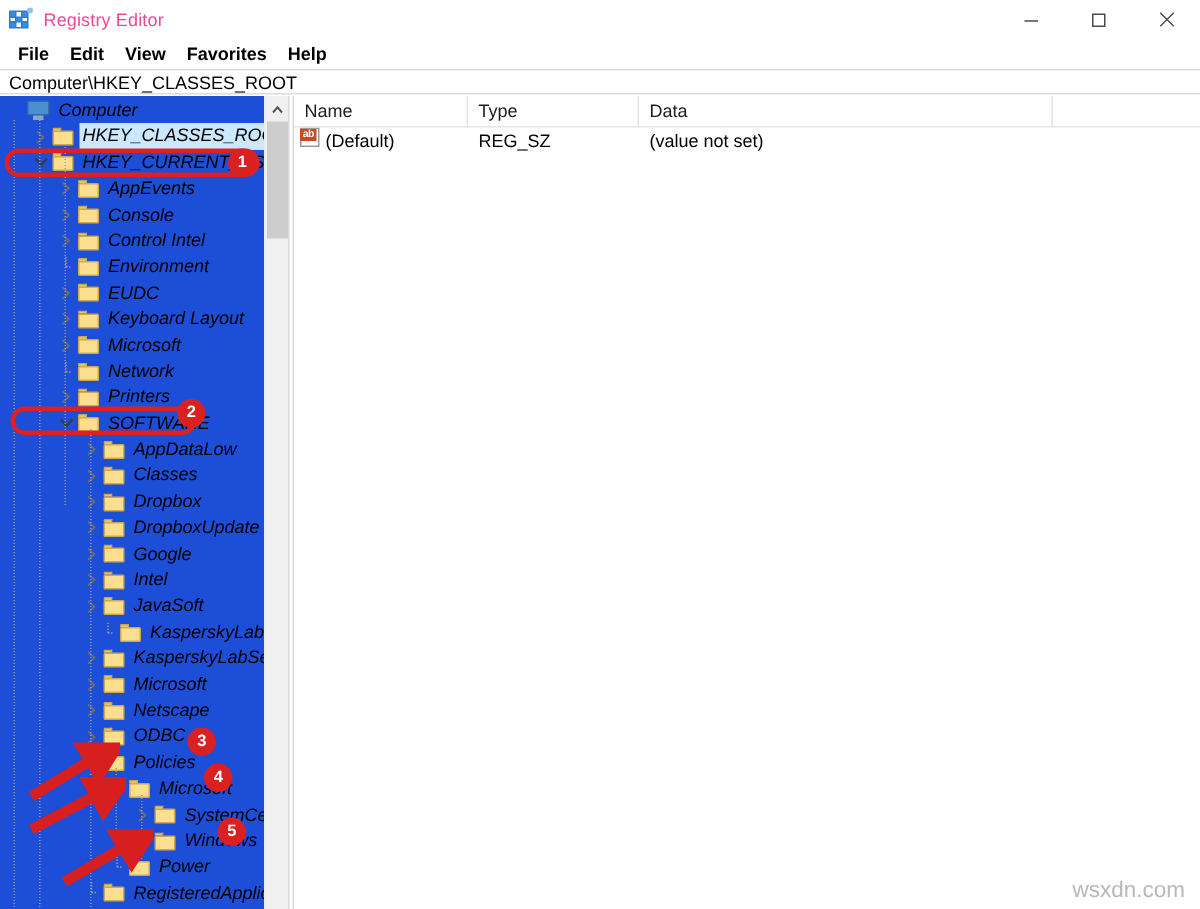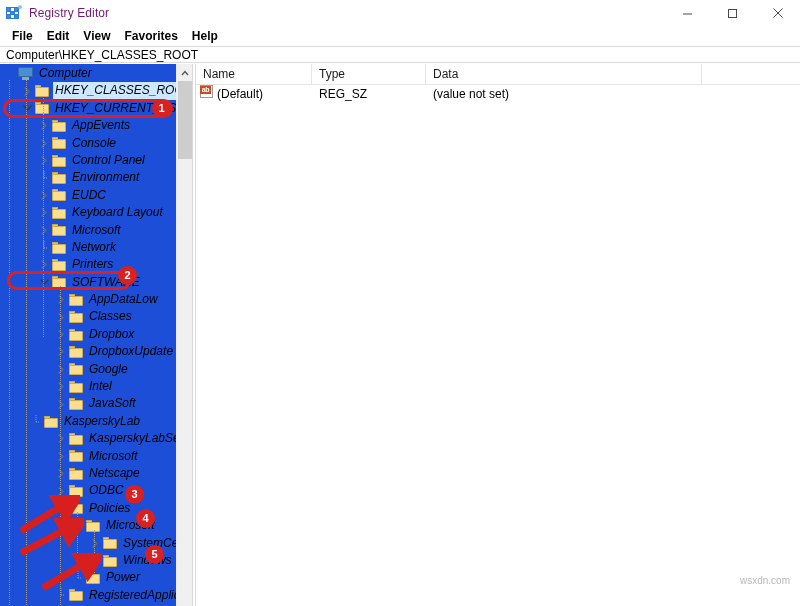--- a/index.html
+++ b/index.html
@@ -54,21 +54,21 @@
   .app-icon .grid i.on { background: #3a8ade; }
   .app-icon .dot {
     position: absolute;
     right: 0; top: 0;
     width: 4px; height: 4px;
     background: #8fc4ec;
     border-radius: 50%;
   }
   .app-title {
     font-size: 12px;
-    color: #701a75;
+    color: #ec4899;
     letter-spacing: 0.1px;
     text-align: right;
   }
   .win-controls {
     position: absolute;
     right: 0; top: 0;
     height: 26px;
     display: flex;
   }
   .win-btn {
@@ -360,22 +360,22 @@
     line-height: 19px;
     text-align: center;
     font-family: "Liberation Sans", sans-serif;
   }
   .anno-arrow {
     position: absolute;
   }
   .watermark {
     position: absolute;
     right: 10px;
-    bottom: 20px;
-    font-size: 10px;
+    bottom: 4px;
+    font-size: 15px;
     color: #b8b8b8;
     font-family: "Liberation Sans", sans-serif;
     margin-left: 31px;
   }
 </style>
 </head>
 <body>
 
 <div class="titlebar">
   <div class="app-icon">
@@ -489,21 +489,21 @@
         <div class="tree-row" style="padding-left: 36px;">
           <span class="twisty">
             <svg width="8" height="9" viewBox="0 0 8 9">
               <path d="M2 1 L6 4.5 L2 8" fill="none" stroke="#6d6d6d" stroke-width="1.2" stroke-linecap="round" stroke-linejoin="round"></path>
             </svg>
           </span>
           <span class="folder">
             <span class="tab"></span>
             <span class="body"></span>
           </span>
-          <span class="tree-label">Control Panel</span>
+          <span class="tree-label">Control Intel</span>
         </div>
         <div class="tree-row" style="padding-left: 36px;">
           <span class="twisty">
             <svg width="10" height="14" viewBox="0 0 10 14">
               <path d="M5 0 L5 7" stroke="#9b9b9b" stroke-width="1" stroke-dasharray="1 1"></path>
               <path d="M5 7 L9 7" stroke="#9b9b9b" stroke-width="1" stroke-dasharray="1 1"></path>
             </svg>
           </span>
           <span class="folder">
             <span class="tab"></span>
@@ -661,21 +661,21 @@
             <svg width="8" height="9" viewBox="0 0 8 9">
               <path d="M2 1 L6 4.5 L2 8" fill="none" stroke="#6d6d6d" stroke-width="1.2" stroke-linecap="round" stroke-linejoin="round"></path>
             </svg>
           </span>
           <span class="folder">
             <span class="tab"></span>
             <span class="body"></span>
           </span>
           <span class="tree-label">JavaSoft</span>
         </div>
-        <div class="tree-row" style="padding-left: 28px;">
+        <div class="tree-row" style="padding-left: 64px;">
           <span class="twisty">
             <svg width="10" height="14" viewBox="0 0 10 14">
               <path d="M5 0 L5 7" stroke="#9b9b9b" stroke-width="1" stroke-dasharray="1 1"></path>
               <path d="M5 7 L9 7" stroke="#9b9b9b" stroke-width="1" stroke-dasharray="1 1"></path>
             </svg>
           </span>
           <span class="folder">
             <span class="tab"></span>
             <span class="body"></span>
           </span>

